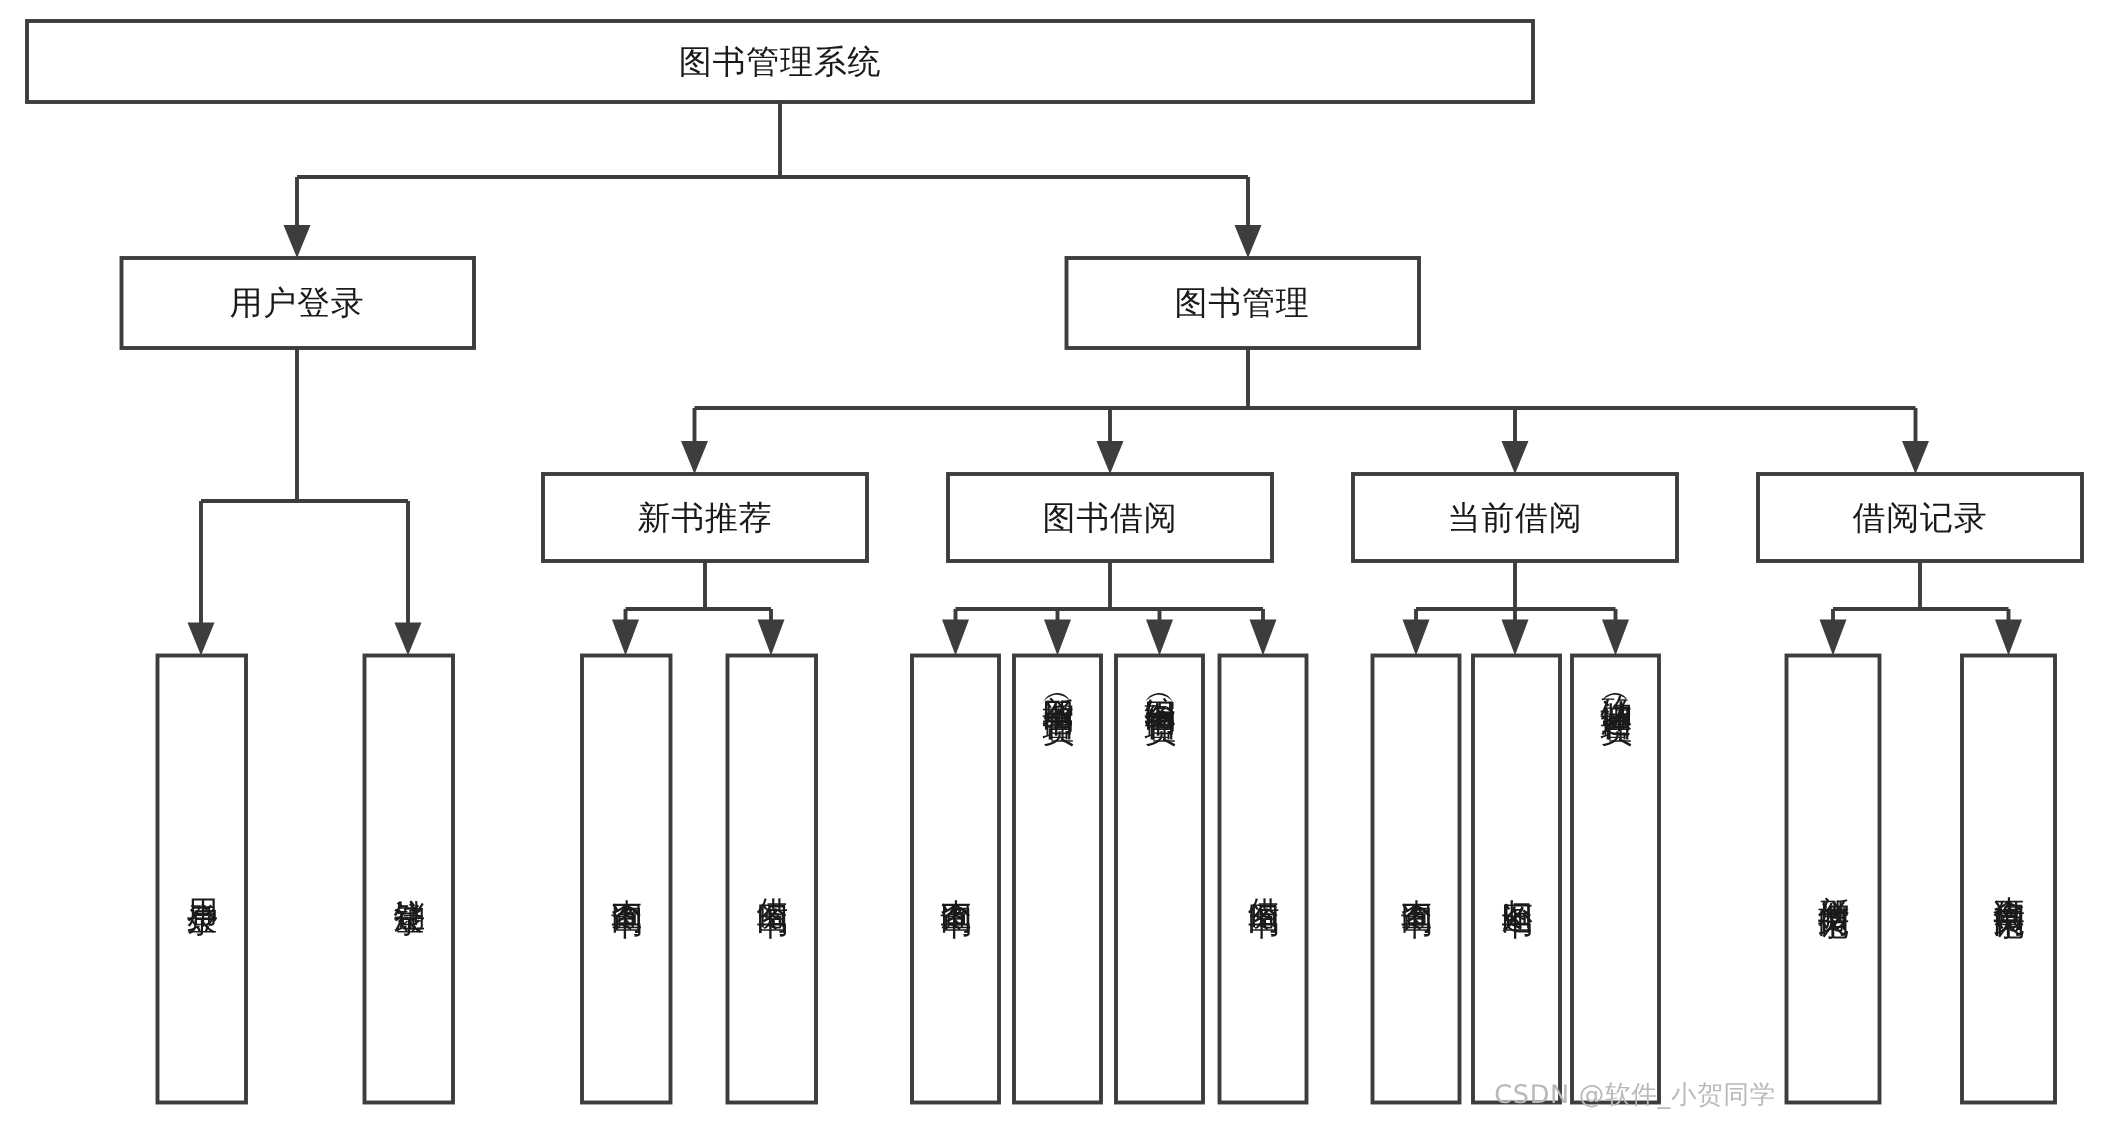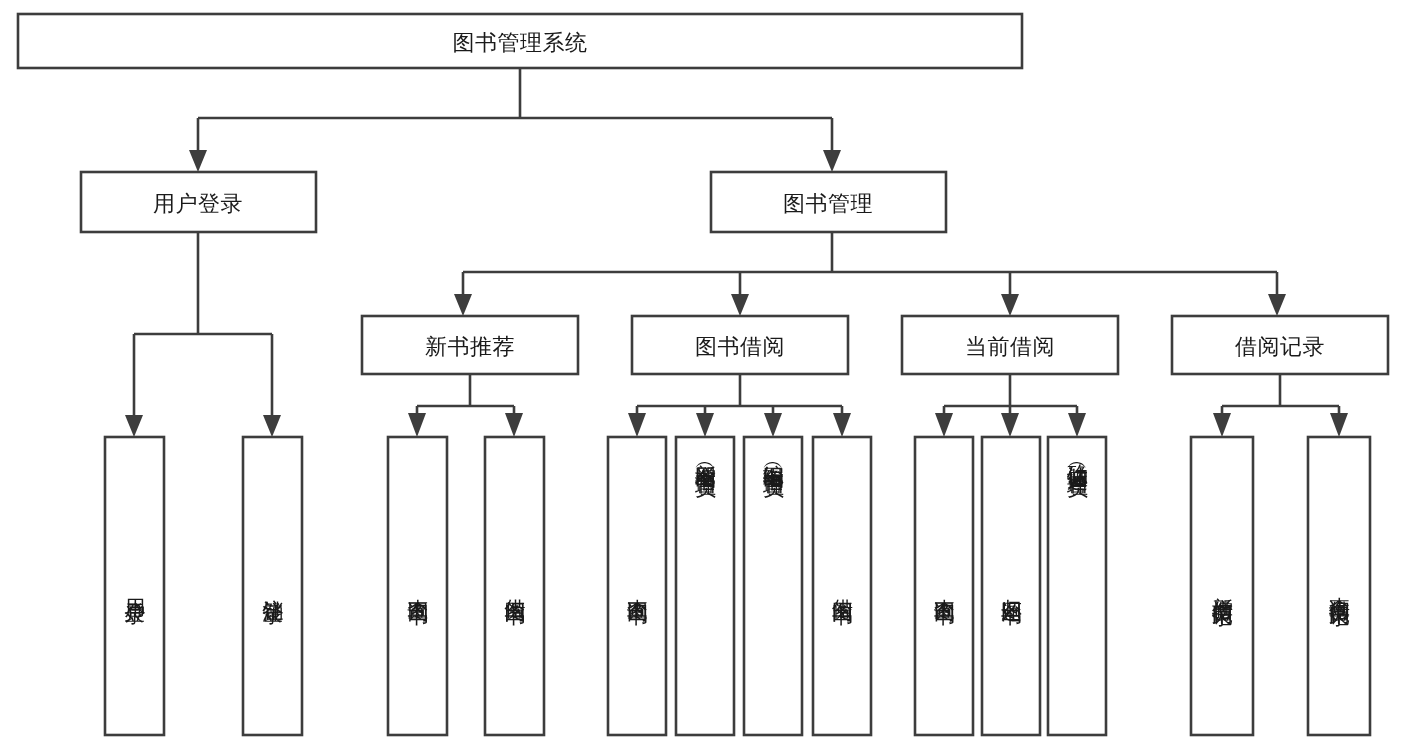--- a/index.html
+++ b/index.html
@@ -233,13 +233,14 @@
   <div class="leaf-label" style="left:744px; top:437px; width:58px; height:298px; justify-content:flex-start; padding-top:10px; box-sizing:border-box;">编辑图书（管理员）</div>
   <div class="leaf-label" style="left:813px; top:437px; width:58px; height:298px;">借阅图书</div>
 
   <div class="leaf-label" style="left:915px; top:437px; width:58px; height:298px;">查询图书</div>
   <div class="leaf-label" style="left:982px; top:437px; width:58px; height:298px;">归还图书</div>
   <div class="leaf-label" style="left:1048px; top:437px; width:58px; height:298px; justify-content:flex-start; padding-top:10px; box-sizing:border-box;">确认归还（管理员）</div>
 
   <div class="leaf-label" style="left:1191px; top:437px; width:62px; height:298px;">新增借阅记录</div>
   <div class="leaf-label" style="left:1308px; top:437px; width:62px; height:298px;">查询借阅记录</div>
 
+  <div class="watermark">CSDN @软件_小贺同学</div>
 </div>
 
 </body></html>

